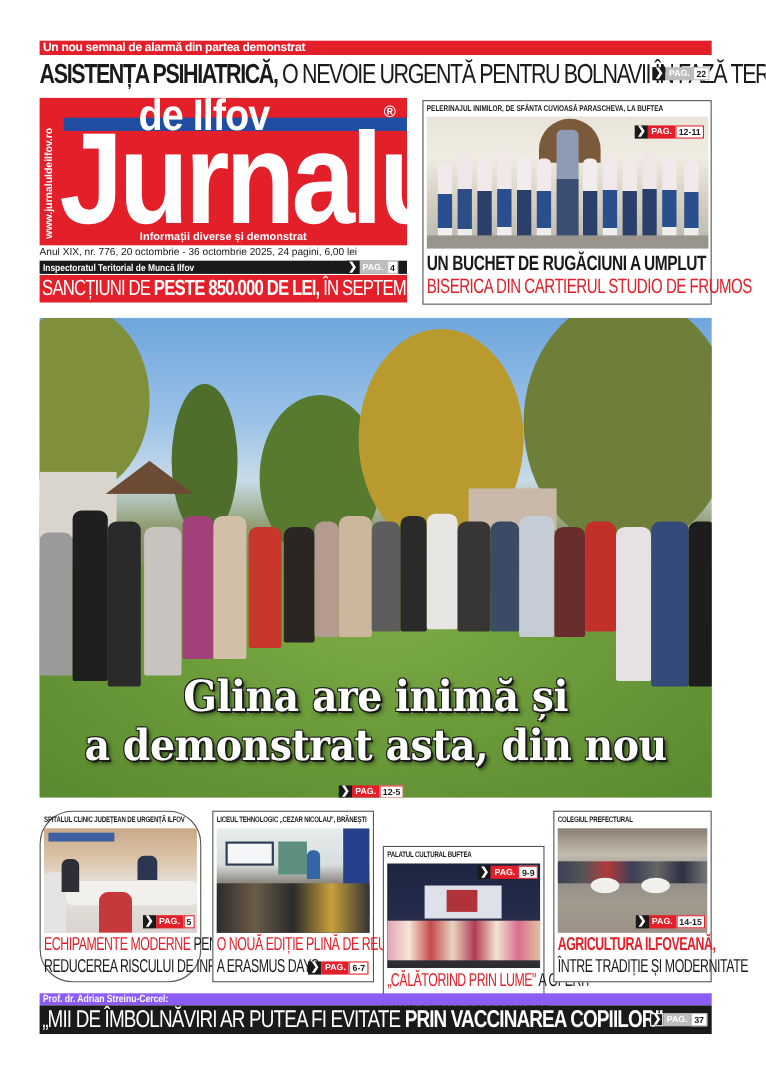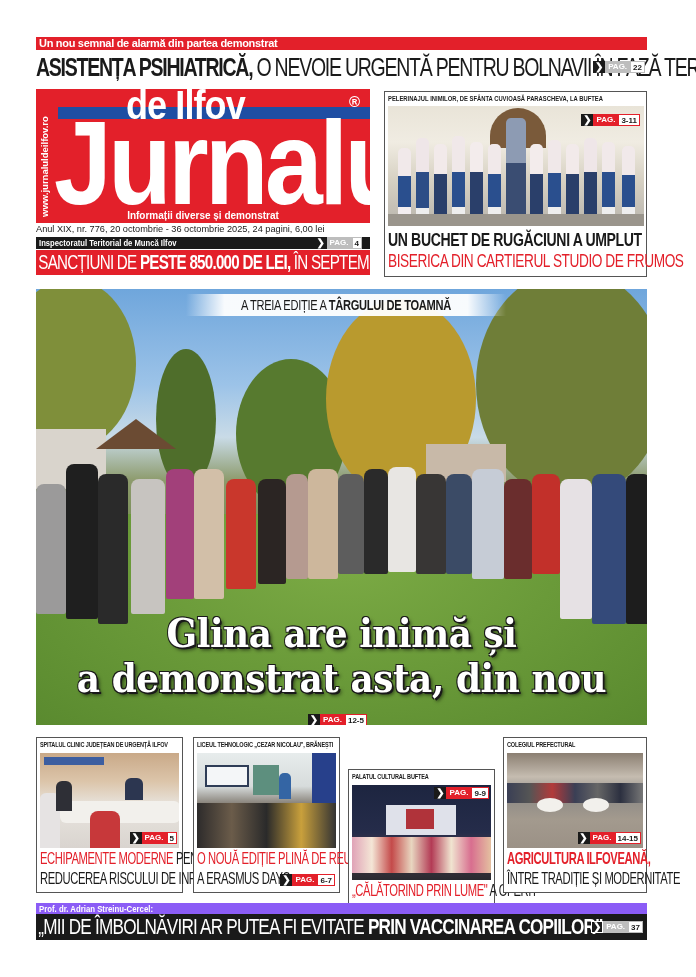--- a/index.html
+++ b/index.html
@@ -135,21 +135,21 @@
     <div class="kid" style="left:142px;height:74px;background:linear-gradient(#f3ecec 0 40%,#2a3f6a 40%);"></div>
     <div class="kid" style="left:160px;height:78px;background:linear-gradient(#f0e8e9 0 42%,#2a4f8e 42% 86%,#eee 86%);"></div>
     <div class="kid" style="left:178px;height:74px;background:linear-gradient(#f2eaea 0 40%,#2a3f6a 40%);"></div>
     <div class="kid" style="left:196px;height:80px;background:linear-gradient(#efe6e8 0 42%,#2a3f6a 42%);"></div>
     <div class="kid" style="left:214px;height:76px;background:linear-gradient(#f1e9ea 0 40%,#2a4f8e 40% 85%,#eee 85%);"></div>
     <div class="kid" style="left:234px;height:72px;background:linear-gradient(#f1e9ea 0 40%,#2a4f8e 40% 85%,#eee 85%);"></div>
     <div class="steps"></div>
     <span class="pag-badge red">
       <span class="arrow">❯</span>
       <span class="lbl">PAG.</span>
-      <span class="num">3-11</span>
+      <span class="num">12-11</span>
     </span>
   </div>
   <div class="h1 cond">UN BUCHET DE RUGĂCIUNI A UMPLUT</div>
   <div class="h2 cond">BISERICA DIN CARTIERUL STUDIO DE FRUMOS</div>
 </div>
 
 <div class="main-photo">
   <div class="tree" style="left:-30px;top:-10px;width:130px;height:170px;background:#7f8f3a;"></div>
   <div class="tree" style="left:120px;top:60px;width:60px;height:140px;background:#4f6e2b;"></div>
   <div class="tree" style="left:200px;top:70px;width:110px;height:150px;background:#577a2f;"></div>
@@ -175,35 +175,32 @@
   <div class="person" style="left:352px;top:178px;width:28px;height:105px;background:#e8e6e3;"></div>
   <div class="person" style="left:380px;top:185px;width:30px;height:100px;background:#383635;"></div>
   <div class="person" style="left:410px;top:185px;width:26px;height:100px;background:#3b4b66;"></div>
   <div class="person" style="left:436px;top:180px;width:32px;height:110px;background:#c6ccd6;"></div>
   <div class="person" style="left:468px;top:190px;width:28px;height:100px;background:#6a2d2d;"></div>
   <div class="person" style="left:496px;top:185px;width:28px;height:100px;background:#c2302a;"></div>
   <div class="person" style="left:524px;top:190px;width:32px;height:140px;background:#e6e1e4;"></div>
   <div class="person" style="left:556px;top:185px;width:34px;height:150px;background:#344a7a;"></div>
   <div class="person" style="left:590px;top:185px;width:25px;height:150px;background:#1d1d1d;"></div>
 
-  <div class="overline">
-    <span class="txt cond"><span>A TREIA EDIȚIE A </span><b>TÂRGULUI DE TOAMNĂ</b></span>
-  </div>
   <div class="main-title">
     <div>Glina are inimă și</div>
     <div>a demonstrat asta, din nou</div>
   </div>
   <span class="pag-badge red pag-main">
     <span class="arrow">❯</span>
     <span class="lbl">PAG.</span>
     <span class="num">12-5</span>
   </span>
 </div>
 
-<div class="card" style="left:36px;">
+<div class="card" style="left:36px;border-radius:30px;">
   <div class="cap cond">SPITALUL CLINIC JUDEȚEAN DE URGENȚĂ ILFOV</div>
   <div class="photo" style="background:linear-gradient(180deg,#c9a988 0%,#dcc5aa 30%,#e8e4de 55%,#d9d4cf 100%);">
     <div style="position:absolute;left:20px;top:48px;width:120px;height:22px;background:#f2f0ec;border-radius:6px;"></div>
     <div style="position:absolute;left:0;top:40px;width:20px;height:55px;background:#e6e3e3;border-radius:6px 6px 0 0;"></div>
     <div style="position:absolute;left:16px;top:28px;width:16px;height:30px;background:#2e2f36;border-radius:6px 6px 0 0;"></div>
     <div style="position:absolute;left:50px;top:58px;width:30px;height:37px;background:#c7383a;border-radius:8px 8px 0 0;"></div>
     <div style="position:absolute;left:85px;top:25px;width:18px;height:22px;background:#2c3650;border-radius:6px 6px 0 0;"></div>
     <div style="position:absolute;left:4px;top:4px;width:60px;height:8px;background:#3d5ea0;"></div>
     <span class="pag-badge red" style="right:2px;bottom:4px;">
       <span class="arrow">❯</span>

